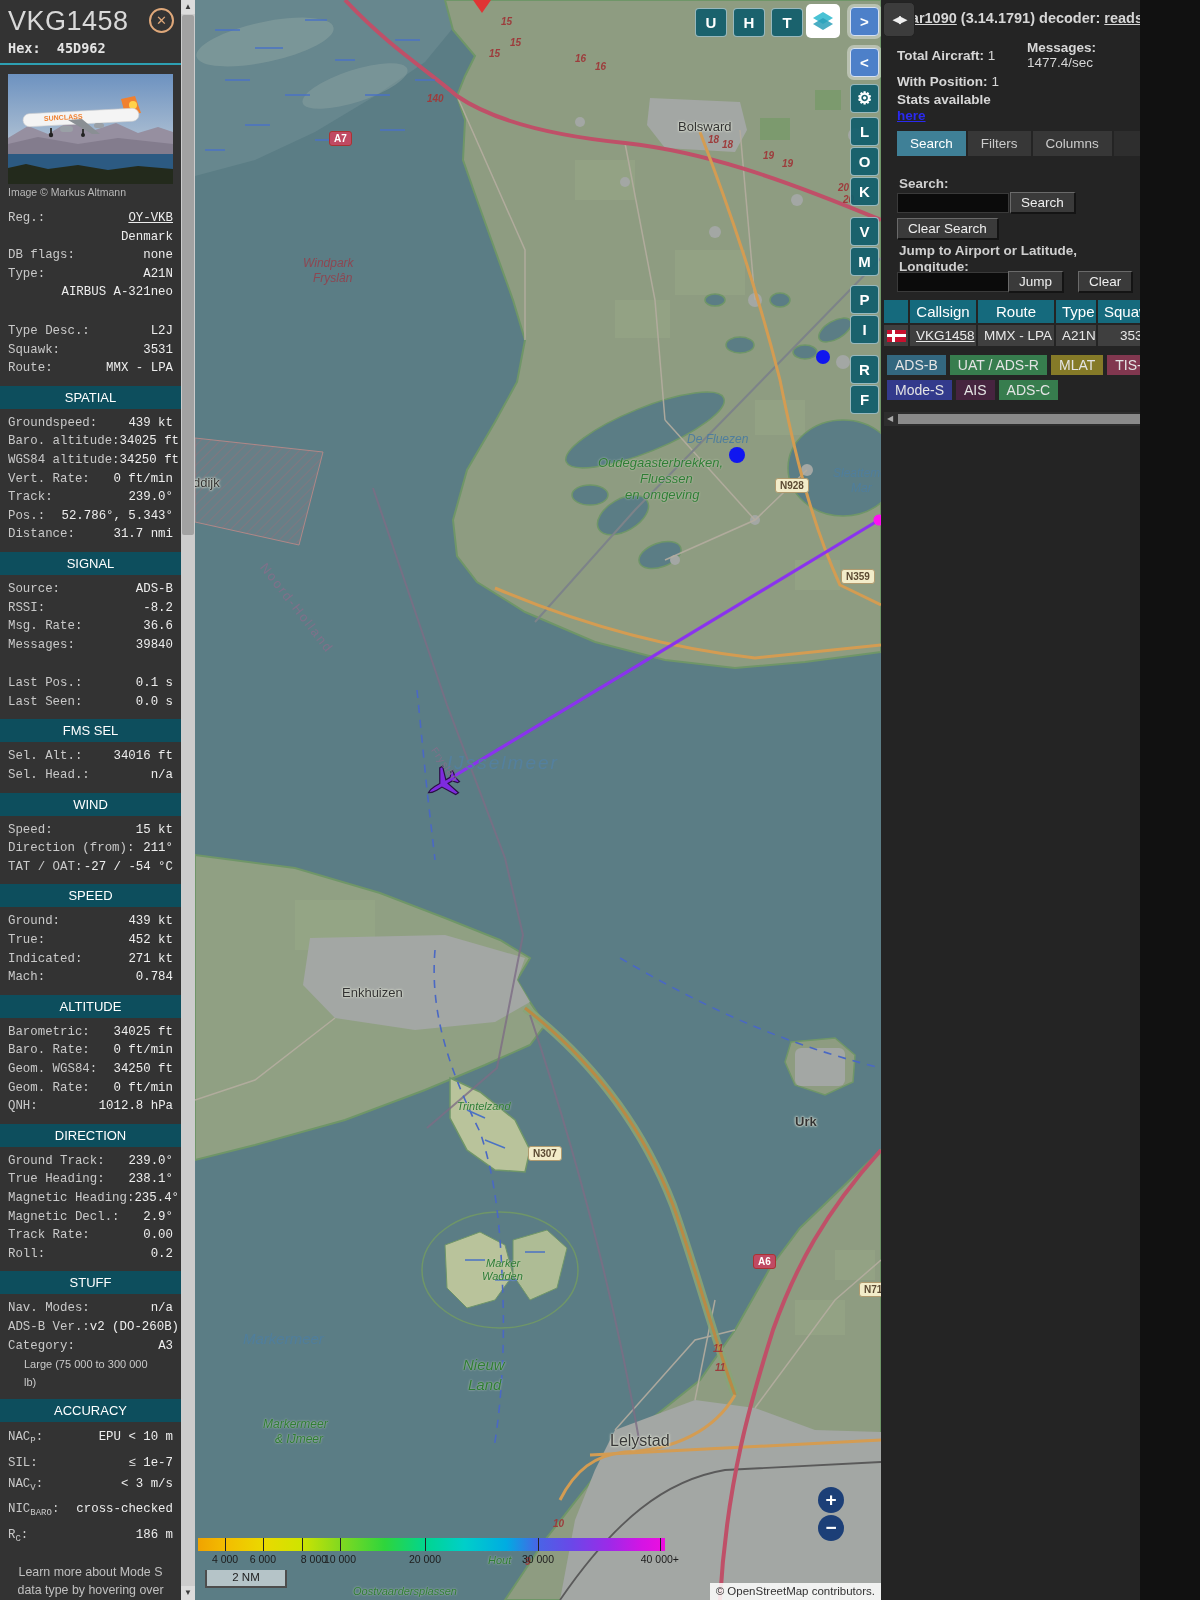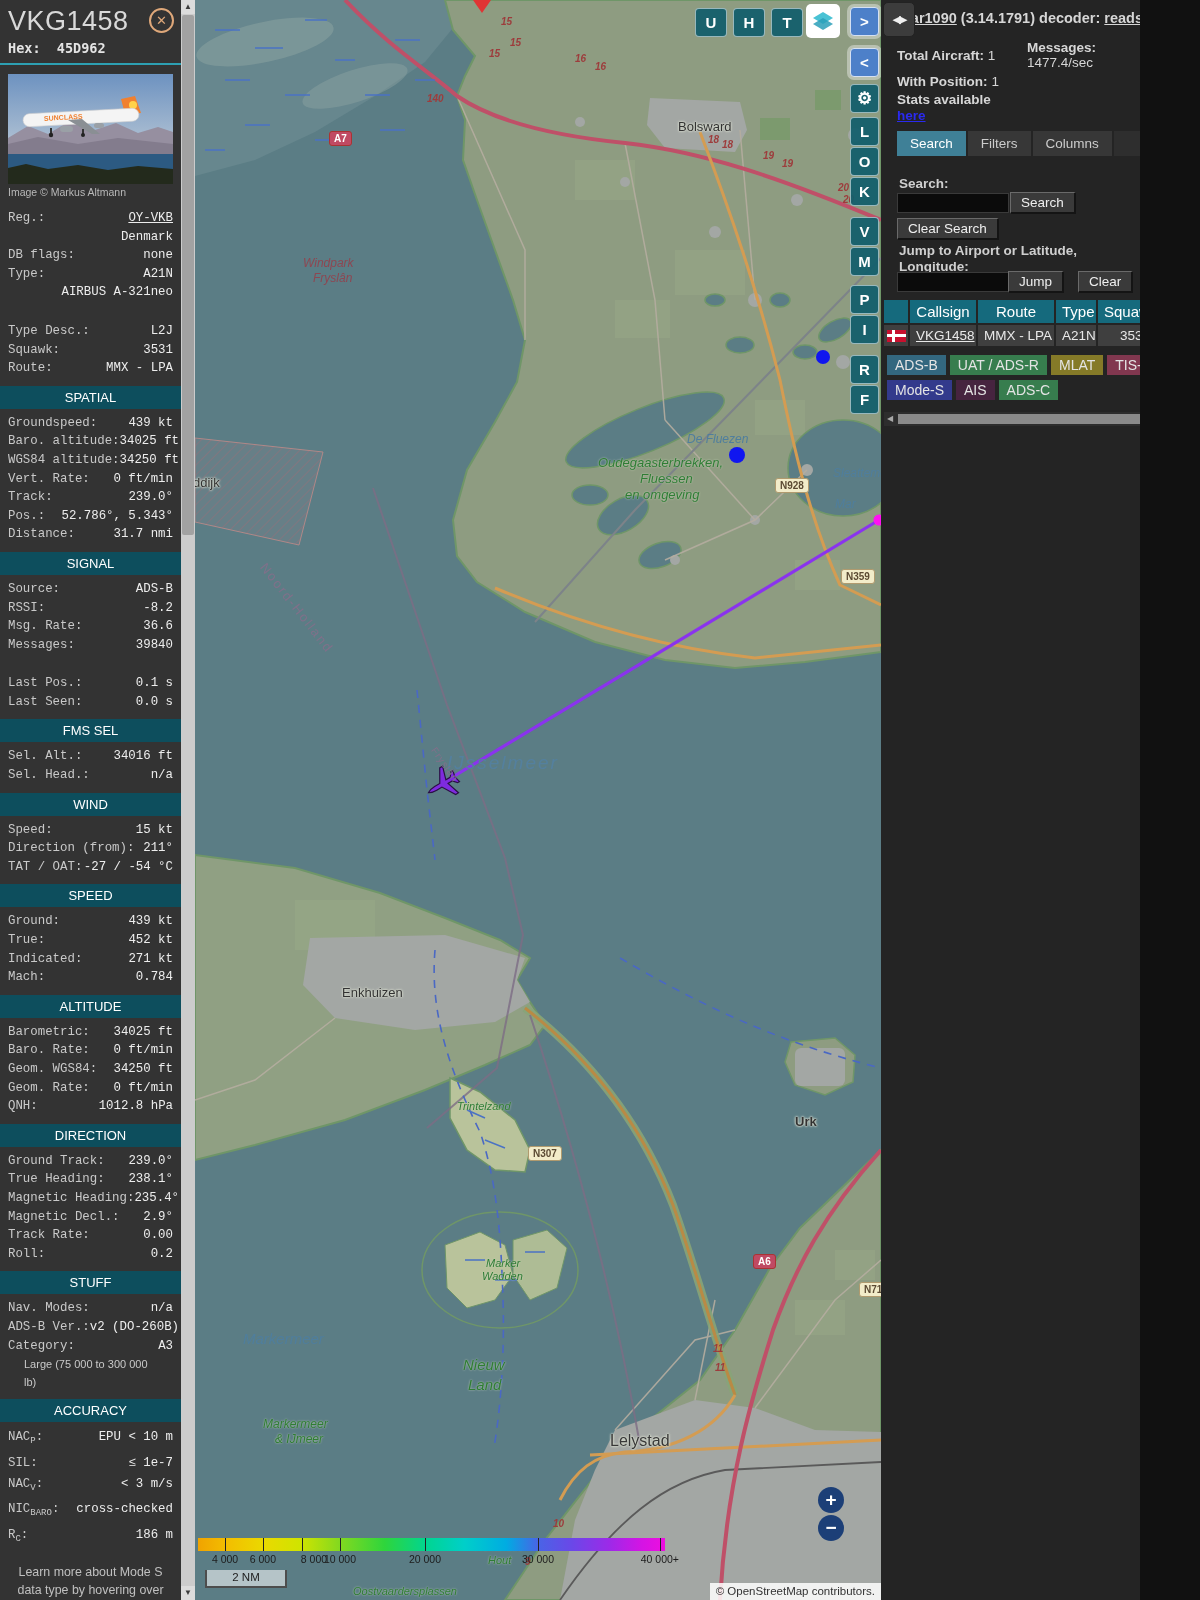--- a/index.html
+++ b/index.html
@@ -532,21 +532,21 @@
         <div class="m-label town" style="left: 483px; top: 119px;">Bolsward</div>
         <div class="m-label redarea" style="left: 108px; top: 256px;">Windpark</div>
         <div class="m-label redarea" style="left: 118px; top: 271px;">Fryslân</div>
         <div class="m-label town" style="left: -2px; top: 475px;">ddijk</div>
         <div class="m-label prov" style="left: 74px; top: 560px; transform: rotate(52deg);">Noord-Holland</div>
         <div class="m-label green g13" style="left: 403px; top: 455px;">Oudegaasterbrekken,</div>
         <div class="m-label green g13" style="left: 445px; top: 471px;">Fluessen</div>
         <div class="m-label green g13" style="left: 430px; top: 487px;">en omgeving</div>
         <div class="m-label water w12" style="left: 492px; top: 432px;">De Fluezen</div>
         <div class="m-label water w12" style="left: 638px; top: 466px;">Sleattemer</div>
-        <div class="m-label water w12" style="left: 640px; top: 481px; margin-top: 16px;">Mar</div>
+        <div class="m-label water w12" style="left: 656px; top: 481px;">Mar</div>
         <div class="m-label water w19" style="left: 252px; top: 752px;">IJsselmeer</div>
         <div class="m-label prov provsm" style="left: 243px; top: 745px; transform: rotate(55deg);">Fryslân</div>
         <div class="m-label town" style="left: 147px; top: 985px;">Enkhuizen</div>
         <div class="m-label green g11" style="left: 262px; top: 1100px;">Trintelzand</div>
         <div class="m-label town" style="left: 600px; top: 1114px; font-weight: bold;">Urk</div>
         <div class="m-label green g11" style="left: 291px; top: 1257px;">Marker</div>
         <div class="m-label green g11" style="left: 287px; top: 1270px;">Wadden</div>
         <div class="m-label green g15" style="left: 268px; top: 1356px;">Nieuw</div>
         <div class="m-label green g15" style="left: 273px; top: 1376px;">Land</div>
         <div class="m-label water w15" style="left: 48px; top: 1330px;">Markermeer</div>

